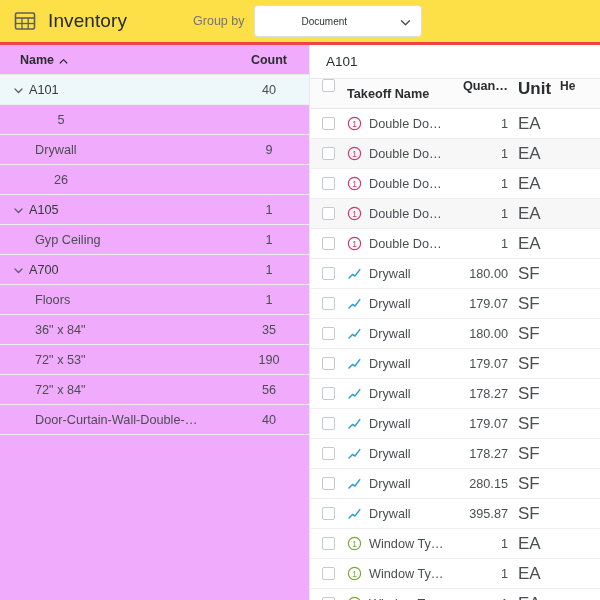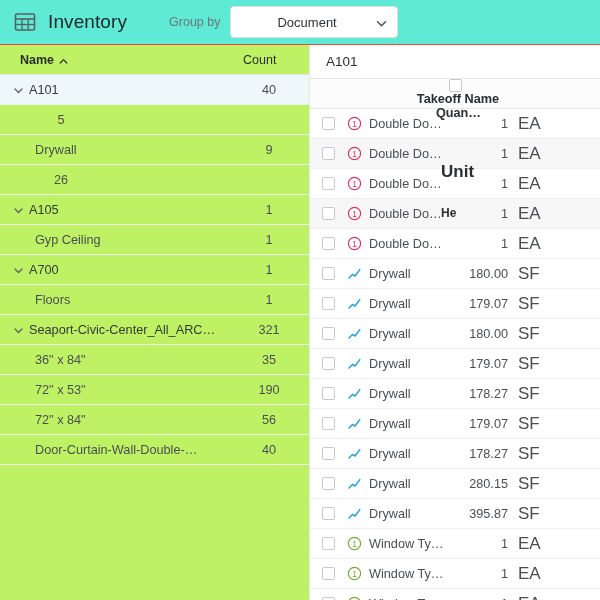--- a/index.html
+++ b/index.html
@@ -10,71 +10,71 @@
     color: #3d4043;
     overflow: hidden;
   }
 
   
   .topbar {
     height: 45px;
     display: flex;
     align-items: center;
     padding: 0 14px;
-    background: #5eead4;
-    border-bottom: 1px solid #ef4444;
+    background: #fde047;
+    border-bottom: 3px solid #ef4444;
     position: relative;
   }
   .grid-icon { width: 22px; height: 22px; flex: 0 0 22px; margin-right: 12px; }
   .app-title {
     font-size: 19px;
     font-weight: 400;
     color: #26282b;
     letter-spacing: .1px;
     white-space: nowrap;
   }
   .groupby-label {
-    margin-left: 42px;
+    margin-left: 66px;
     font-size: 12.5px;
     color: #70757a;
     white-space: nowrap;
   }
   .select-box {
     margin-left: 10px;
     width: 168px;
     height: 32px;
     border: 1px solid #dcdfe2;
     border-radius: 4px;
     background: #fff;
     display: flex;
     align-items: center;
     padding: 0 9px 0 12px;
     cursor: pointer;
   }
   .select-value {
-    font-size: 13px;
+    font-size: 10px;
     color: #2f3236;
     flex: 1;
     white-space: nowrap;
     padding-left: 34px;
   }
   .chev { width: 13px; height: 13px; flex: 0 0 13px; }
 
   
   .body {
     display: flex;
     height: 555px;
     width: 600px;
   }
 
   
   .left {
     width: 310px;
     flex: 0 0 310px;
-    background: #bef264;
+    background: #f0abfc;
     border-right: 1px solid #e6e8ea;
     overflow: hidden;
     position: relative;
   }
   .left-head {
     height: 30px;
     display: flex;
     align-items: center;
     border-bottom: 1px solid #e6e8ea;
     padding: 0 14px 0 20px;
@@ -85,24 +85,24 @@
     font-weight: 700;
     color: #2b2e31;
     display: flex;
     align-items: center;
     gap: 5px;
     cursor: pointer;
   }
   .sort-caret { width: 9px; height: 9px; flex: 0 0 9px; }
   .lh-count {
     font-size: 12.5px;
-    font-weight: 400;
+    font-weight: 700;
     color: #2b2e31;
     width: 52px;
-    text-align: left;
+    text-align: center;
     cursor: pointer;
   }
   .lrow {
     height: 30px;
     display: flex;
     align-items: center;
     border-bottom: 1px solid #eceef0;
     padding: 0 14px 0 12px;
     cursor: pointer;
   }
@@ -141,25 +141,23 @@
     align-items: center;
     padding: 0 16px;
     border-bottom: 1px solid #e6e8ea;
     background: #ffffff;
   }
   .sect-title { font-size: 13.5px; color: #2b2e31; }
 
   .rhead {
     height: 30px;
     display: flex;
-    align-items: center;
     border-bottom: 1px solid #e6e8ea;
     background: #fbfbfc;
     padding-left: 12px;
-    flex-direction: column;
   }
   .rrow {
     height: 30px;
     display: flex;
     align-items: center;
     border-bottom: 1px solid #eceef0;
     padding-left: 12px;
     cursor: pointer;
   }
   .rrow.alt { background: #f7f7f8; }
@@ -294,27 +292,20 @@
               <polyline points="3,5 6.5,8.5 10,5" fill="none" stroke="#5a5f64" stroke-width="1.3" stroke-linecap="round" stroke-linejoin="round"></polyline>
             </svg></span>
           <span class="lname">A700</span>
           <span class="lcount">1</span>
         </div>
         <div class="lrow child">
           <span class="spacer"></span>
           <span class="lname">Floors</span>
           <span class="lcount">1</span>
         </div>
-        <div class="lrow grp">
-          <span class="twisty"><svg viewBox="0 0 13 13" width="13" height="13">
-              <polyline points="3,5 6.5,8.5 10,5" fill="none" stroke="#5a5f64" stroke-width="1.3" stroke-linecap="round" stroke-linejoin="round"></polyline>
-            </svg></span>
-          <span class="lname">Seaport-Civic-Center_All_ARC…</span>
-          <span class="lcount">321</span>
-        </div>
         <div class="lrow child">
           <span class="spacer"></span>
           <span class="lname">36" x 84"</span>
           <span class="lcount">35</span>
         </div>
         <div class="lrow child">
           <span class="spacer"></span>
           <span class="lname">72" x 53"</span>
           <span class="lcount">190</span>
         </div>

